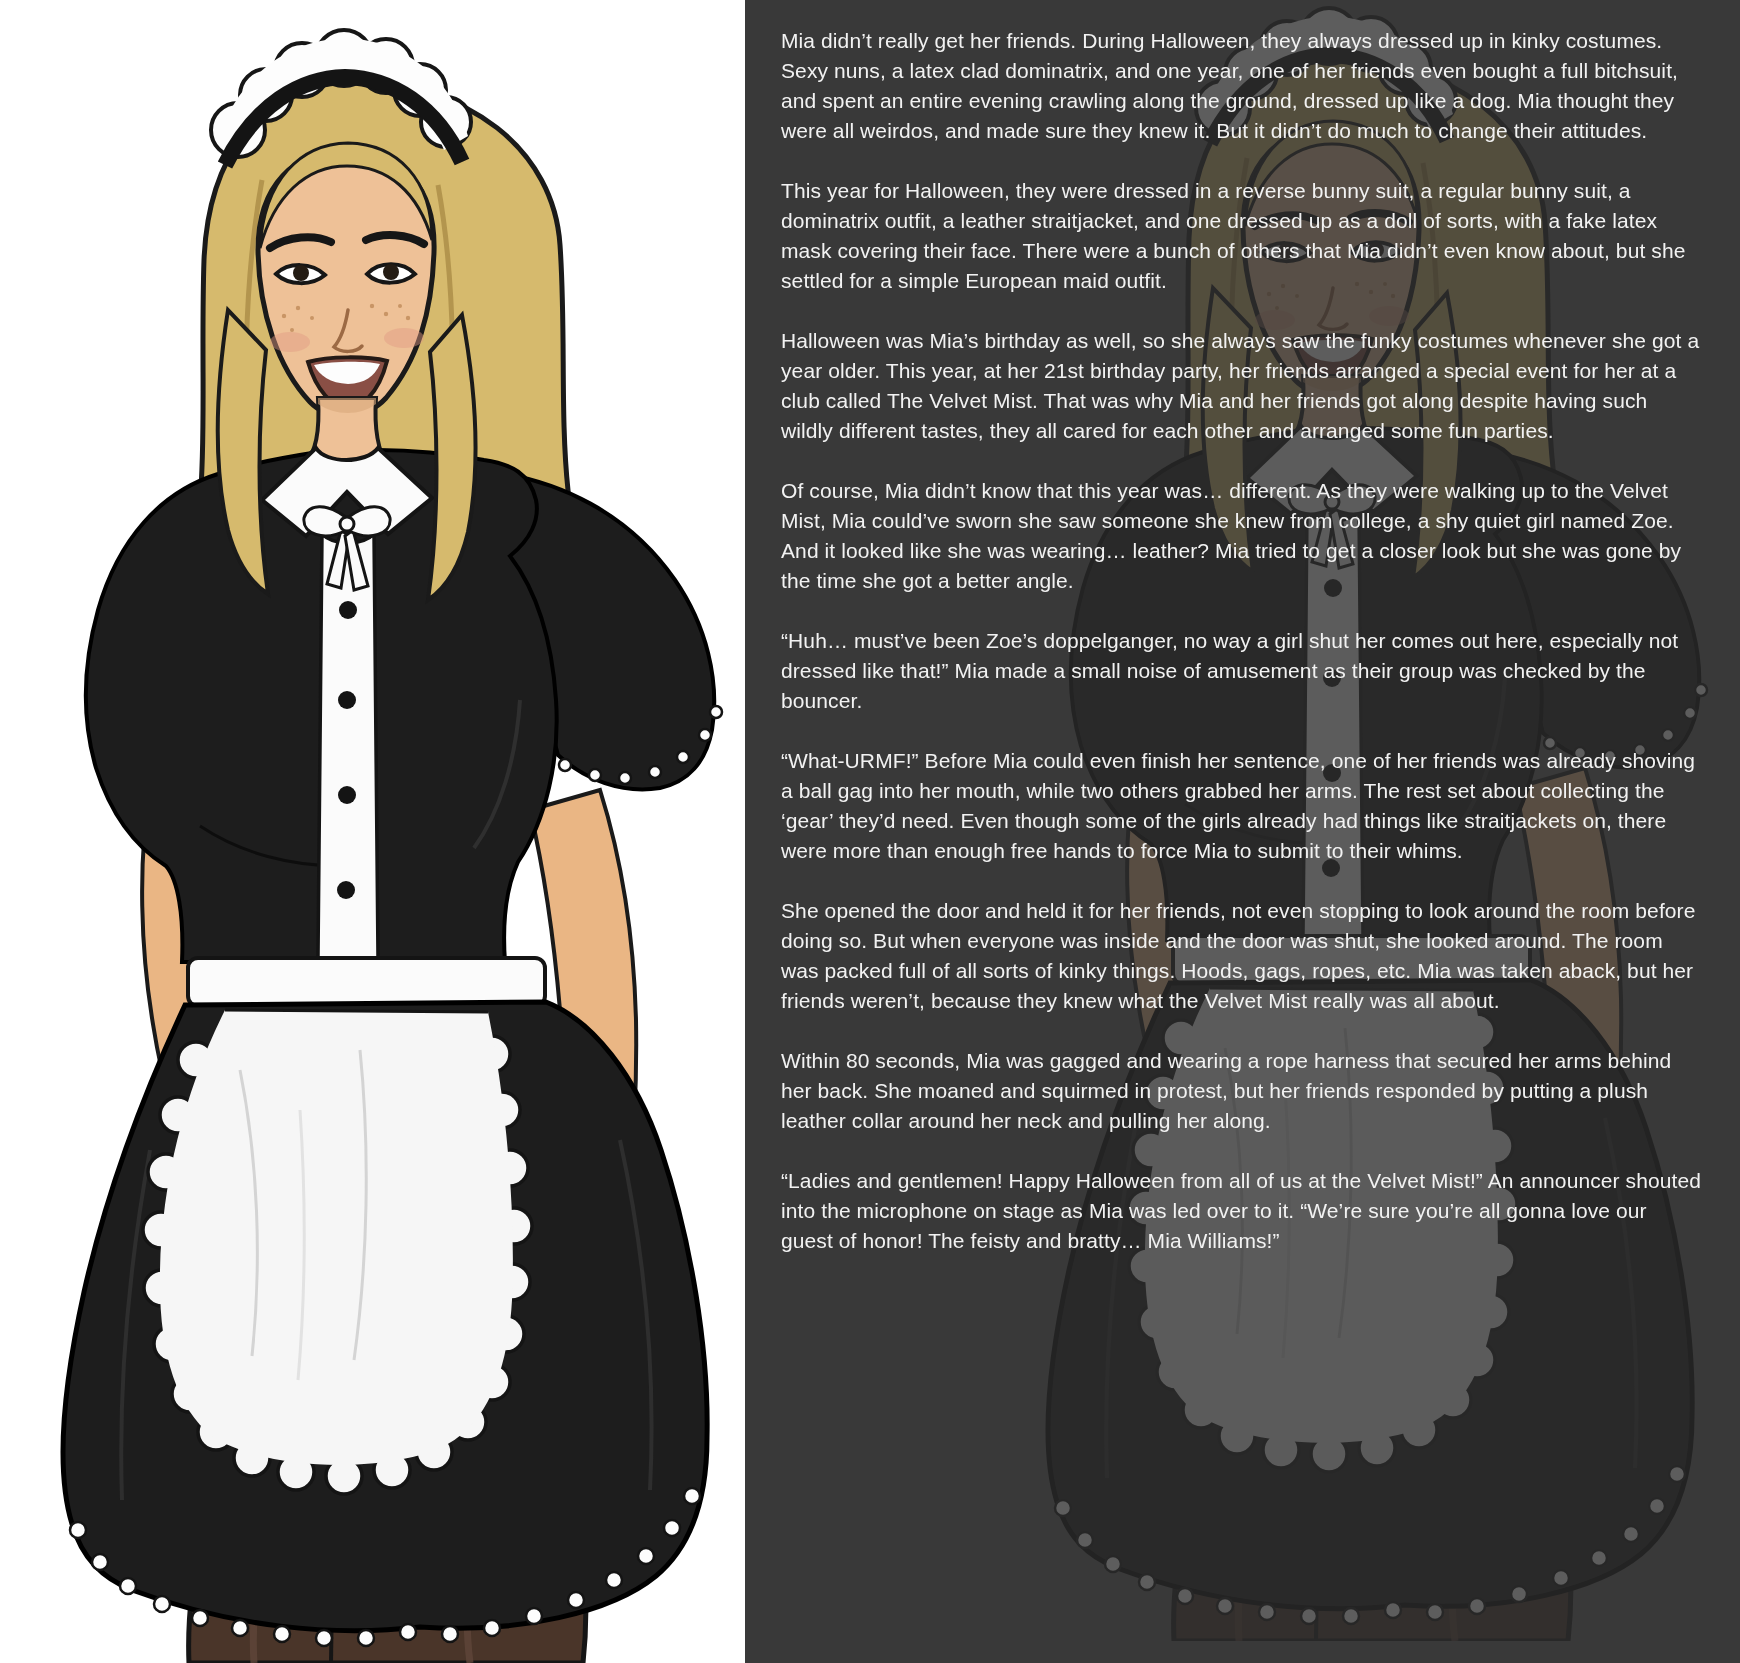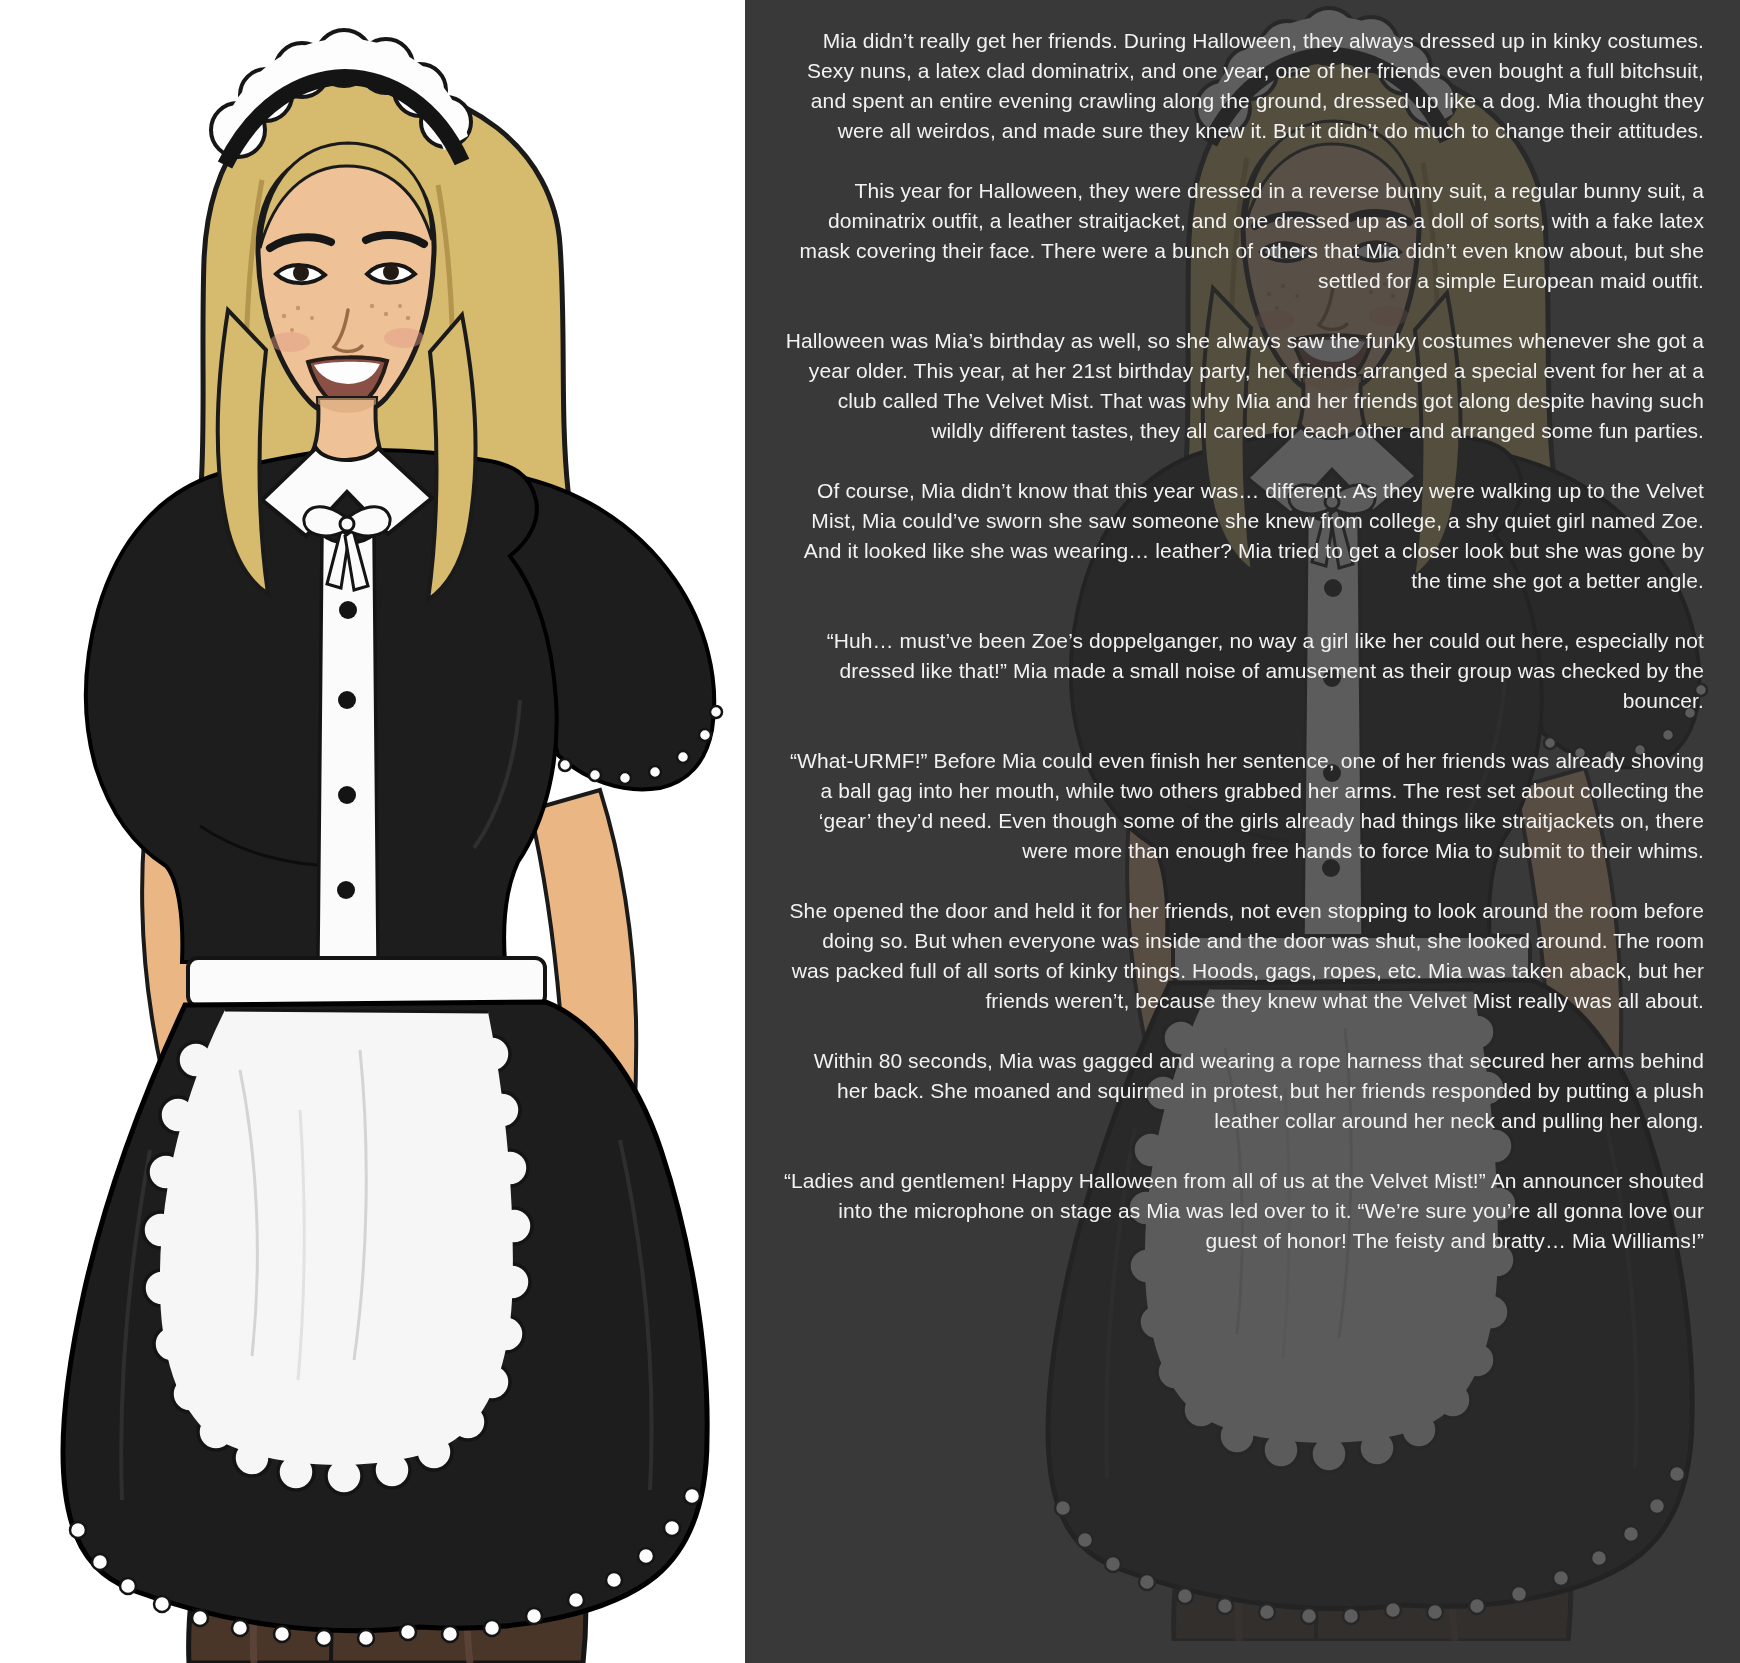--- a/index.html
+++ b/index.html
@@ -19,21 +19,21 @@
   .ghost-wrap{
     position:absolute;left:240px;top:-22px;width:745px;height:1663px;
     opacity:.38;filter:brightness(.6) saturate(.9);
     pointer-events:none;
   }
   .story-text{
     position:relative;z-index:2;
     padding:26px 36px 0 36px;
     color:#f2f2f2;
     font-size:21px;line-height:30px;
-    text-align:right;
+    text-align:left;
     letter-spacing:.1px;
   }
   .story-text p{margin:0 0 30px 0;}
   svg{display:block;}
 </style>
 </head>
 <body>
 
 <svg width="0" height="0" style="position:absolute" aria-hidden="true">
   <defs>
@@ -223,19 +223,19 @@
   <div class="ghost-wrap">
     <svg width="745" height="1663" viewBox="0 0 745 1663">
       <use href="#maid-figure"></use>
     </svg>
   </div>
   <div class="story-text">
     <p>Mia didn’t really get her friends. During Halloween, they always dressed up in kinky costumes. Sexy nuns, a latex clad dominatrix, and one year, one of her friends even bought a full bitchsuit, and spent an entire evening crawling along the ground, dressed up like a dog. Mia thought they were all weirdos, and made sure they knew it. But it didn’t do much to change their attitudes.</p>
     <p>This year for Halloween, they were dressed in a reverse bunny suit, a regular bunny suit, a dominatrix outfit, a leather straitjacket, and one dressed up as a doll of sorts, with a fake latex mask covering their face. There were a bunch of others that Mia didn’t even know about, but she settled for a simple European maid outfit.</p>
     <p>Halloween was Mia’s birthday as well, so she always saw the funky costumes whenever she got a year older. This year, at her 21st birthday party, her friends arranged a special event for her at a club called The Velvet Mist. That was why Mia and her friends got along despite having such wildly different tastes, they all cared for each other and arranged some fun parties.</p>
     <p>Of course, Mia didn’t know that this year was… different. As they were walking up to the Velvet Mist, Mia could’ve sworn she saw someone she knew from college, a shy quiet girl named Zoe. And it looked like she was wearing… leather? Mia tried to get a closer look but she was gone by the time she got a better angle.</p>
-    <p>“Huh… must’ve been Zoe’s doppelganger, no way a girl like her could out here, especially not dressed like that!” Mia made a small noise of amusement as their group was checked by the bouncer.</p>
+    <p>“Huh… must’ve been Zoe’s doppelganger, no way a girl shut her comes out here, especially not dressed like that!” Mia made a small noise of amusement as their group was checked by the bouncer.</p>
     <p>“What-URMF!” Before Mia could even finish her sentence, one of her friends was already shoving a ball gag into her mouth, while two others grabbed her arms. The rest set about collecting the ‘gear’ they’d need. Even though some of the girls already had things like straitjackets on, there were more than enough free hands to force Mia to submit to their whims.</p>
     <p>She opened the door and held it for her friends, not even stopping to look around the room before doing so. But when everyone was inside and the door was shut, she looked around. The room was packed full of all sorts of kinky things. Hoods, gags, ropes, etc. Mia was taken aback, but her friends weren’t, because they knew what the Velvet Mist really was all about.</p>
     <p>Within 80 seconds, Mia was gagged and wearing a rope harness that secured her arms behind her back. She moaned and squirmed in protest, but her friends responded by putting a plush leather collar around her neck and pulling her along.</p>
     <p>“Ladies and gentlemen! Happy Halloween from all of us at the Velvet Mist!” An announcer shouted into the microphone on stage as Mia was led over to it. “We’re sure you’re all gonna love our guest of honor! The feisty and bratty… Mia Williams!”</p>
   </div>
 </div>
 
 </body></html>

